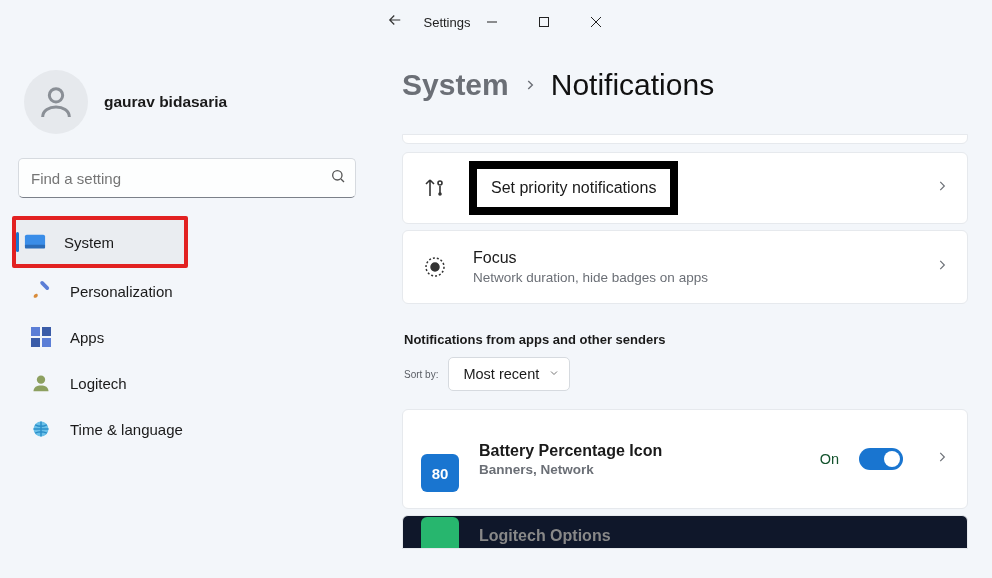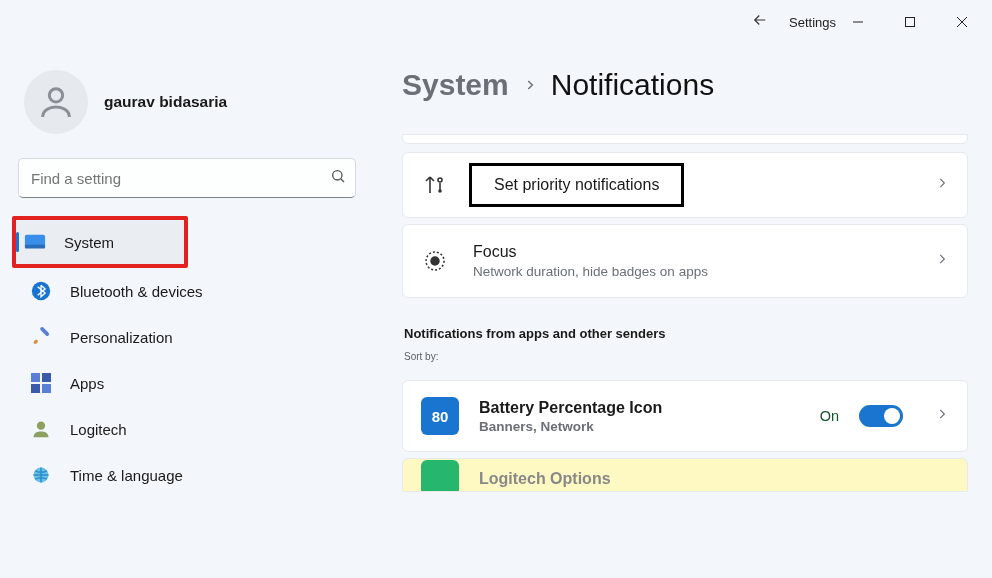--- a/index.html
+++ b/index.html
@@ -1,18 +1,18 @@
 <!DOCTYPE html>
 <html><head>
   <meta charset="utf-8">
   <style>
     * { margin: 0; padding: 0; box-sizing: border-box; }
     body { font-family: 'Segoe UI', Tahoma, sans-serif; background: #f3f6fa; width: 992px; height: 578px; overflow: hidden; color: #1a1a1a; }
     
-    .titlebar { display: flex; justify-content: flex-end; align-items: center; height: 44px; padding: 0 8px 0 20px; }
+    .titlebar { display: flex; justify-content: center; align-items: center; height: 44px; padding: 0 8px 0 20px; }
     .titlebar-left { display: flex; align-items: center; gap: 20px; }
     .titlebar-title { font-size: 13px; color: #222; }
     .window-controls { display: flex; gap: 8px; }
     .win-btn { width: 44px; height: 30px; display: flex; align-items: center; justify-content: center; }
     
     .layout { display: flex; height: calc(578px - 44px); }
     
     .sidebar { width: 370px; padding: 18px 0 0 18px; display: flex; flex-direction: column; }
     .account-row { display: flex; align-items: center; gap: 16px; padding: 8px 0 18px 6px; }
     .avatar { width: 64px; height: 64px; border-radius: 50%; background: #e6e9ed; display: flex; align-items: center; justify-content: center; }
@@ -35,39 +35,39 @@
     .bc-sep { color: #6b6f76; font-size: 22px; }
     .bc-current { font-weight: 400; color: #111; }
     
     .card-stub { height: 10px; background: #fff; border: 1px solid #e6e9ed; border-bottom-left-radius: 6px; border-bottom-right-radius: 6px; margin-bottom: 8px; }
     .card { background: #fff; border: 1px solid #e6e9ed; border-radius: 6px; padding: 18px 18px; display: flex; align-items: center; gap: 24px; cursor: pointer; margin-bottom: 6px; }
     .card-icon { width: 28px; height: 28px; display: flex; align-items: center; justify-content: center; flex-shrink: 0; }
     .card-body { flex: 1; }
     .card-title { font-size: 16px; color: #1a1a1a; }
     .card-sub { font-size: 13.5px; color: #6b6f76; margin-top: 3px; }
     .card-chevron { color: #6b6f76; }
-    .priority-highlight { display: inline-block; border: 3px solid #000000; padding: 10px 22px; margin: -10px -4px; }
+    .priority-highlight { display: inline-block; border: 8px solid #000000; padding: 10px 14px; margin: -10px -4px; }
     
     .section-title { font-size: 13px; font-weight: 600; margin: 28px 0 10px 2px; }
     .sort-row { display: flex; align-items: center; gap: 10px; margin: 0 0 18px 2px; }
     .sort-label { font-size: 10px; color: #5a5e65; }
     .sort-select { border: 1px solid #d6dadf; background: #fff; border-radius: 5px; padding: 8px 30px 8px 14px; font-size: 14.5px; position: relative; }
     .sort-caret { position: absolute; right: 10px; top: 50%; transform: translateY(-50%); color: #777; pointer-events: none; }
     .sort-wrap { position: relative; display: inline-block; }
     
     .app-card { background: #fff; border: 1px solid #e6e9ed; border-radius: 6px; padding: 16px 18px; display: flex; align-items: center; gap: 20px; cursor: pointer; margin-bottom: 6px; }
     .app-icon-box { width: 38px; height: 38px; border-radius: 6px; display: flex; align-items: center; justify-content: center; font-weight: 700; font-size: 15px; flex-shrink: 0; }
     .app-body { flex: 1; font-weight: bold; }
     .app-title { font-size: 16px; }
     .app-sub { font-size: 13.5px; color: #6b6f76; margin-top: 2px; }
     .app-state { font-size: 14.5px; color: #14532d; }
     .toggle { width: 44px; height: 22px; background: #1975d0; border-radius: 11px; position: relative; margin-right: 12px; }
     .toggle::after { content: ''; position: absolute; right: 3px; top: 3px; width: 16px; height: 16px; background: #fff; border-radius: 50%; }
     
-    .app-card-stub { background: #fef9c3; border: 1px solid #e6e9ed; border-top-left-radius: 6px; border-top-right-radius: 6px; padding: 12px 18px 4px 18px; display: flex; align-items: center; gap: 20px; height: 34px; overflow: hidden; }
+    .app-card-stub { background: #0f172a; border: 1px solid #e6e9ed; border-top-left-radius: 6px; border-top-right-radius: 6px; padding: 12px 18px 4px 18px; display: flex; align-items: center; gap: 20px; height: 34px; overflow: hidden; }
   </style>
 </head>
 <body>
 
 <div class="titlebar">
   <div class="titlebar-left">
     <span>
       <svg width="18" height="18" viewBox="0 0 24 24" fill="none" stroke="#333" stroke-width="1.6">
           <path d="M19 12H5M11 18l-6-6 6-6"></path>
         </svg>
@@ -123,29 +123,20 @@
         <span class="nav-icon">
           <svg width="22" height="18" viewBox="0 0 24 18">
               <rect x="1" y="1" width="22" height="14" rx="2" fill="#3a8de8"></rect>
               <rect x="1" y="12" width="22" height="4" rx="1" fill="#2b6cb8"></rect>
             </svg>
         </span>
         <span>System</span>
       </div>
       <div class="nav-item">
         <span class="nav-icon">
-          <svg width="20" height="20" viewBox="0 0 24 24">
-              <circle cx="12" cy="12" r="11" fill="#1975d0"></circle>
-              <path d="M12 5v14l5-4.5L8 7m0 10l9-7.5L12 5" fill="none" stroke="#fff" stroke-width="1.6"></path>
-            </svg>
-        </span>
-        <span>Bluetooth &amp; devices</span>
-      </div>
-      <div class="nav-item">
-        <span class="nav-icon">
           <svg width="22" height="22" viewBox="0 0 24 24">
               <path d="M4 18c0-2 2-3 3-3 2 0 2 3 0 4-1 0.5-3 1-3-1z" fill="#d88b3a"></path>
               <rect x="10" y="4" width="12" height="4" rx="2" transform="rotate(45 16 6)" fill="#5b7ed6"></rect>
             </svg>
         </span>
         <span>Personalization</span>
       </div>
       <div class="nav-item">
         <span class="nav-icon">
           <svg width="20" height="20" viewBox="0 0 20 20">
@@ -227,24 +218,34 @@
         <svg width="14" height="14" viewBox="0 0 24 24" fill="none" stroke="#6b6f76" stroke-width="2">
             <path d="M9 5l7 7-7 7"></path>
           </svg>
       </span>
     </div>
 
     <div class="section-title">Notifications from apps and other senders</div>
 
     <div class="sort-row">
       <span class="sort-label">Sort by:</span>
+      <span class="sort-wrap">
+        <div class="sort-select">
+          <span>Most recent</span>
+        </div>
+        <span class="sort-caret">
+          <svg width="12" height="12" viewBox="0 0 24 24" fill="none" stroke="#777" stroke-width="2">
+              <path d="M6 9l6 6 6-6"></path>
+            </svg>
+        </span>
+      </span>
     </div>
 
     <div class="app-card">
-      <div class="app-icon-box" style="background:#1975d0;color:#fff;">
+      <div class="app-icon-box" style="background:#1975d0;color:#fff;margin-top:28px;">
         <span>80</span>
       </div>
       <div class="app-body">
         <div class="app-title">Battery Percentage Icon</div>
         <div class="app-sub">Banners, Network</div>
       </div>
       <span class="app-state">On</span>
       <div class="toggle"></div>
       <span class="card-chevron">
         <svg width="14" height="14" viewBox="0 0 24 24" fill="none" stroke="#6b6f76" stroke-width="2">

